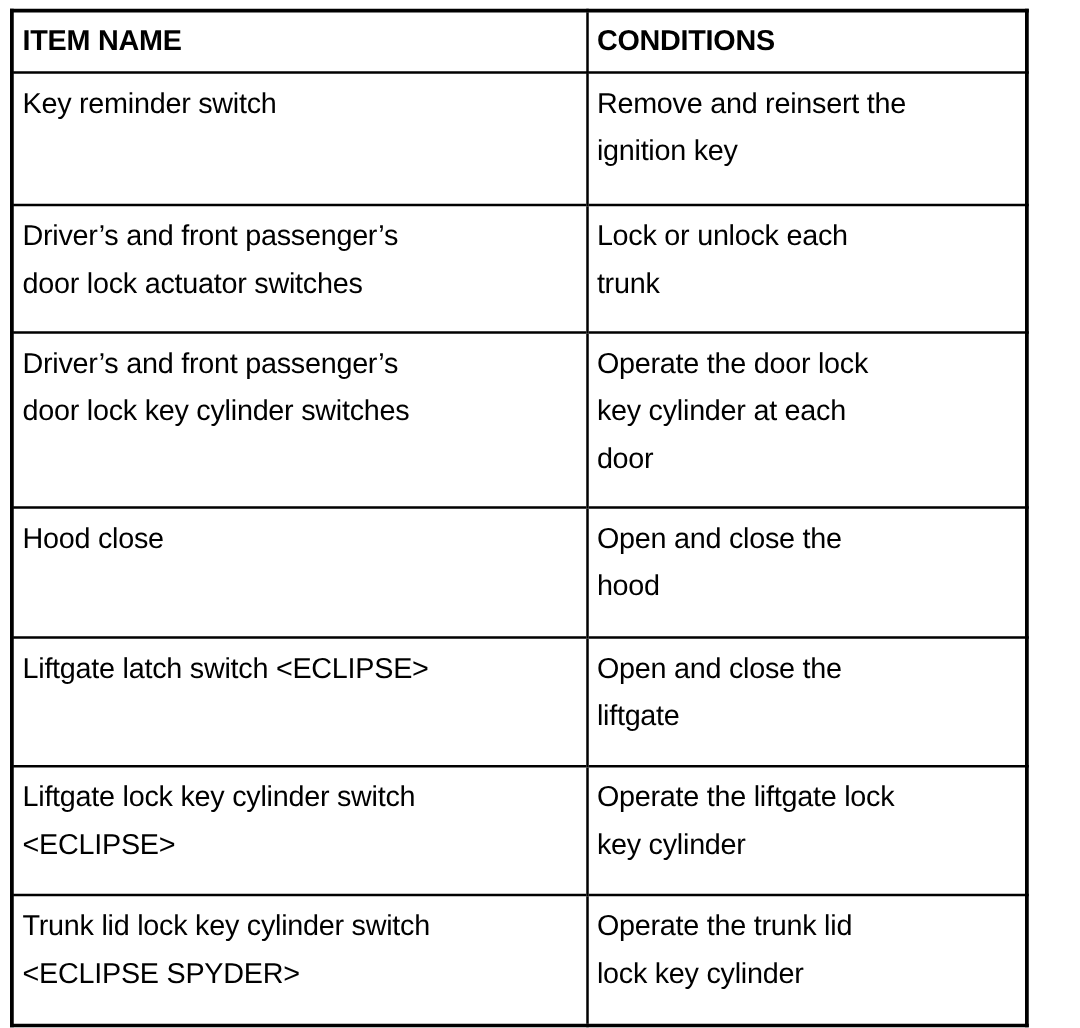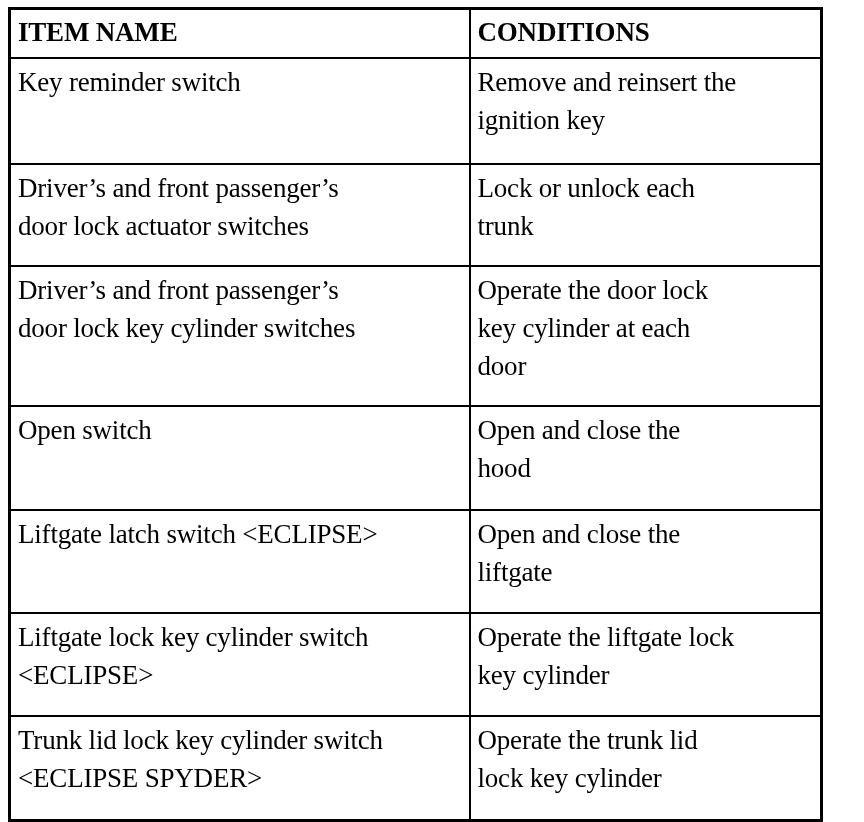--- a/index.html
+++ b/index.html
@@ -37,28 +37,27 @@
   .spec-table col.col-cond { width: 352px; }
 
   .spec-table td,
   .spec-table th {
     border: 1px solid #000000;
     border-left: 0;
     border-right: 0;
     padding: 4px 6px 10px 7px;
     vertical-align: top;
     text-align: left;
-    font-size: 27px;
+    font-size: 23px;
     line-height: 38px;
     font-weight: normal;
     font-stretch: condensed;
     letter-spacing: -0.2px;
     white-space: pre-line;
     word-break: normal;
-    font-family: Liberation Serif, serif;
   }
 
   
   .spec-table td.col-a,
   .spec-table th.col-a {
     border-right: 2px solid #000000;
   }
 
   .spec-table thead th {
     font-weight: bold;
@@ -115,21 +114,21 @@
 trunk</td>
       </tr>
       <tr class="r3">
         <td class="col-a">Driver’s and front passenger’s
 door lock key cylinder switches</td>
         <td class="col-b">Operate the door lock
 key cylinder at each
 door</td>
       </tr>
       <tr class="r4">
-        <td class="col-a">Open switch</td>
+        <td class="col-a">Hood close</td>
         <td class="col-b">Open and close the
 hood</td>
       </tr>
       <tr class="r5">
         <td class="col-a">Liftgate latch switch &lt;ECLIPSE&gt;</td>
         <td class="col-b">Open and close the
 liftgate</td>
       </tr>
       <tr class="r6">
         <td class="col-a">Liftgate lock key cylinder switch

